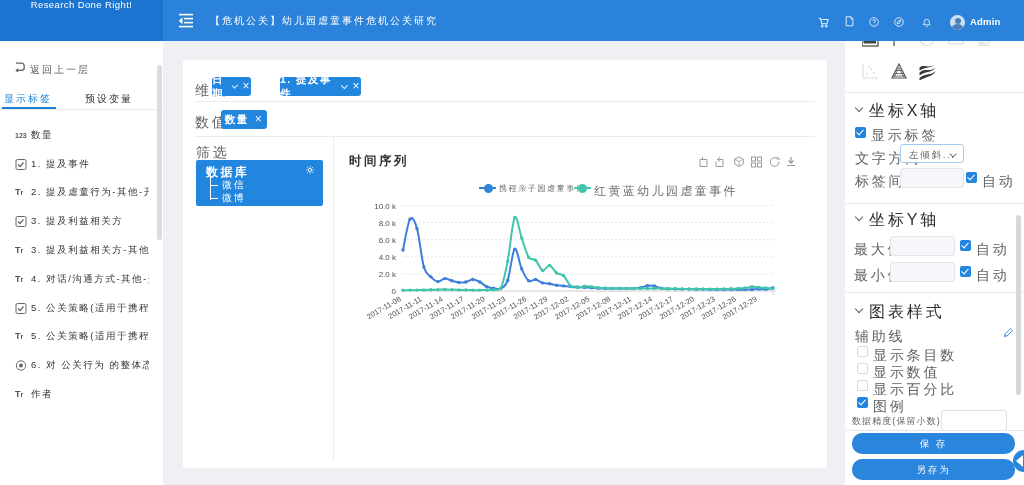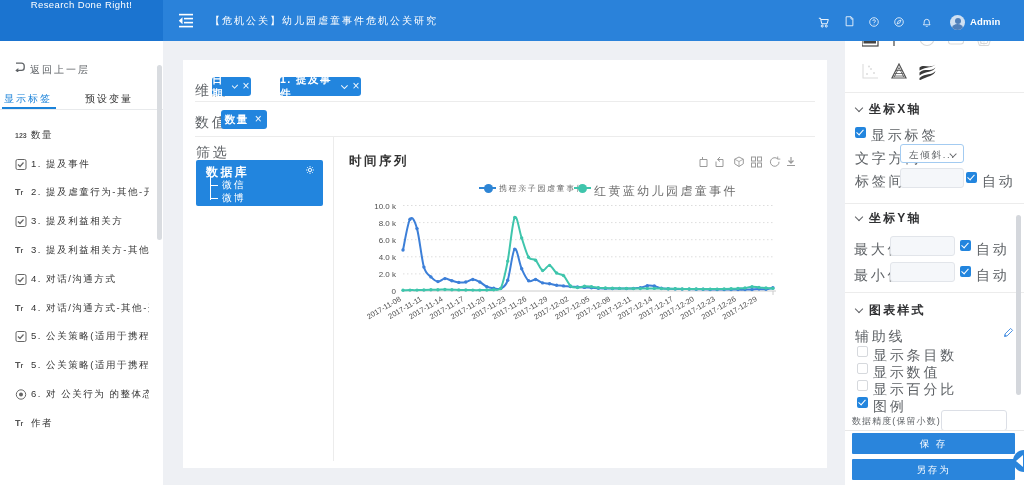--- a/index.html
+++ b/index.html
@@ -16,25 +16,25 @@
 .tag i{font-style:normal;font-weight:normal;opacity:.95;font-size:12px;margin-left:6px;line-height:17px}
 .hline{position:absolute;height:1px;background:#ececec}
 .vline{position:absolute;width:1px;background:#ececec}
 .vrow{height:28.8px;display:flex;align-items:center;padding-left:15px}
 .vrow .vicon{width:12px;flex:0 0 12px;display:inline-flex;align-items:center;justify-content:flex-start}
 .vrow .vtxt{font-size:9.5px;color:#333;margin-left:4px;white-space:nowrap;overflow:hidden;max-width:118px;letter-spacing:.16em}
 .cb{position:absolute;width:11px;height:11px;border-radius:2px}
 .cb.on{background:#2285de}
 .cb.on:after{content:"";position:absolute;left:3.4px;top:0.8px;width:3px;height:6px;border:solid #fff;border-width:0 1.5px 1.5px 0;transform:rotate(42deg)}
 .cb.off{background:#fff;border:1px solid #d6d9dd}
-.sect{position:absolute;font-size:12px;color:#303133;font-weight:bold;letter-spacing:.18em}
+.sect{position:absolute;font-size:16px;color:#303133;font-weight:normal;letter-spacing:.18em}
 .chev{position:absolute;width:7px;height:7px}
 .chev:after{content:"";position:absolute;left:0;top:1px;width:5px;height:5px;border:solid #606266;border-width:0 1.3px 1.3px 0;transform:rotate(45deg)}
 .ipt{position:absolute;background:#f5f7fa;border:1px solid #e2e5ea;border-radius:3px}
-.btn{position:absolute;left:852px;width:163px;height:21px;background:#2a85dc;border-radius:1px;color:#fff;font-size:9.5px;text-align:center;line-height:21px;letter-spacing:.2em}
+.btn{position:absolute;left:852px;width:163px;height:21px;background:#2a85dc;border-radius:10px;color:#fff;font-size:9.5px;text-align:center;line-height:21px;letter-spacing:.2em}
 </style></head>
 <body>
 
 <div class="abs logo">
   <div style="font-size:9.5px;font-weight:normal;letter-spacing:0.4px;line-height:10px">Research Done Right!</div>
 </div>
 <div class="abs hdr"></div>
 <svg class="abs" style="left:178px;top:13px;z-index:6" width="16" height="15" viewBox="0 0 16 15">
   <g stroke="#fff" stroke-width="1.6">
       <line x1="1" y1="1.6" x2="15" y2="1.6"></line>
@@ -103,27 +103,20 @@
     <div class="vrow">
       <svg class="vicon" width="11" height="11" viewBox="0 0 11 11">
         <rect x="0.5" y="0.5" width="10" height="10" rx="1.5" fill="none" stroke="#666"></rect>
         <path d="M2.5 5.5l2 2 3.5-4" fill="none" stroke="#666" stroke-width="1.2"></path>
       </svg>
       <span class="vtxt">3. 提及利益相关方</span>
     </div>
     <div class="vrow">
       <span class="vicon" style="font-size:9px;font-weight:bold;color:#555;line-height:11px">T<span style="font-size:7px">r</span></span>
       <span class="vtxt">3. 提及利益相关方-其他-开...</span>
-    </div>
-    <div class="vrow">
-      <svg class="vicon" width="11" height="11" viewBox="0 0 11 11">
-        <rect x="0.5" y="0.5" width="10" height="10" rx="1.5" fill="none" stroke="#666"></rect>
-        <path d="M2.5 5.5l2 2 3.5-4" fill="none" stroke="#666" stroke-width="1.2"></path>
-      </svg>
-      <span class="vtxt">4. 对话/沟通方式</span>
     </div>
     <div class="vrow">
       <span class="vicon" style="font-size:9px;font-weight:bold;color:#555;line-height:11px">T<span style="font-size:7px">r</span></span>
       <span class="vtxt">4. 对话/沟通方式-其他-开放...</span>
     </div>
     <div class="vrow">
       <svg class="vicon" width="11" height="11" viewBox="0 0 11 11">
         <rect x="0.5" y="0.5" width="10" height="10" rx="1.5" fill="none" stroke="#666"></rect>
         <path d="M2.5 5.5l2 2 3.5-4" fill="none" stroke="#666" stroke-width="1.2"></path>
       </svg>

